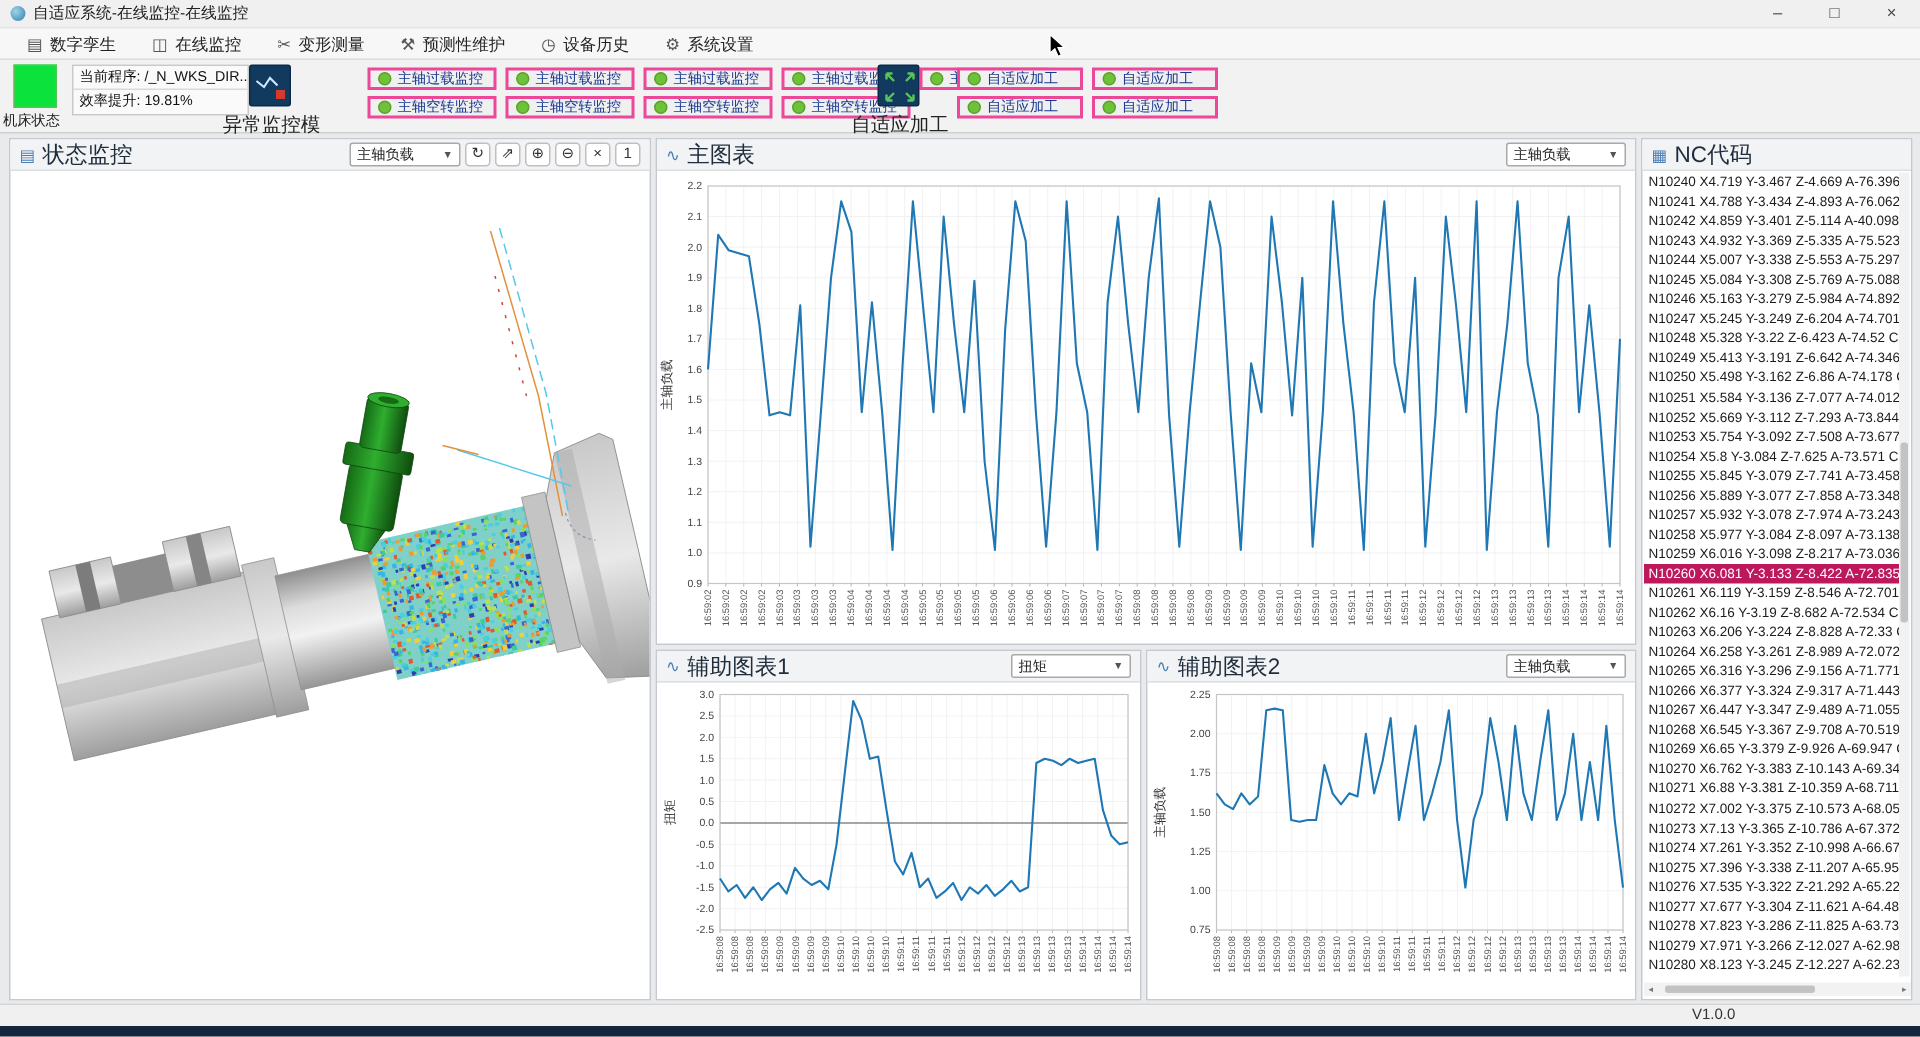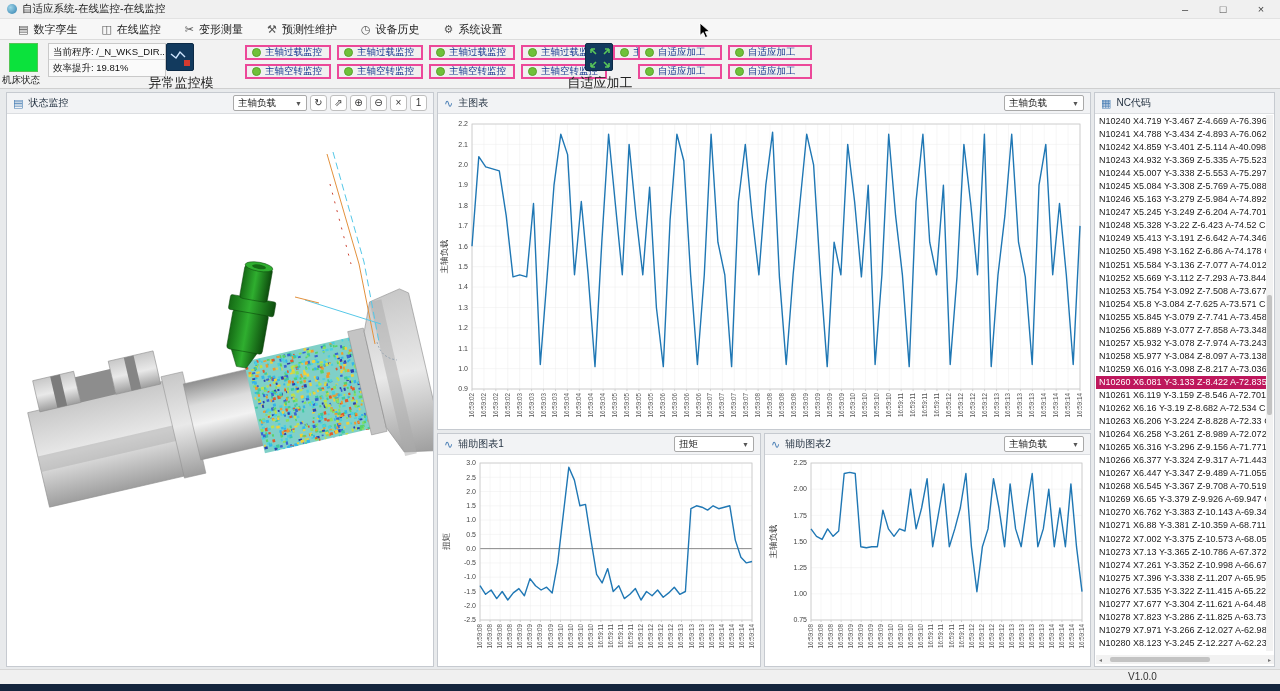--- a/index.html
+++ b/index.html
@@ -41,21 +41,21 @@
   #spindle-badges { left:245px; grid-template-rows:15px 15px; grid-template-columns:repeat(5,86px); }
   #adaptive-badges { left:638px; grid-template-rows:15px 15px; grid-template-columns:repeat(2,84px); }
   .badge { display:flex; align-items:center; gap:4px; background:#f0f0f0; border:2px solid #ec4899;
     padding:0 5px; font-size:9.5px; color:#16388f; white-space:nowrap; overflow:hidden; }
   .badge .dot { width:9px; height:9px; border-radius:50%; background:#6fc13a; border:1px solid #58a329; flex:0 0 auto; }
 
   
   .panel { position:absolute; background:#ffffff; border:1px solid #c6cad0; }
   .panel-header { height:21px; background:#f2f3f5; border-bottom:1px solid #dcdee1;
     display:flex; align-items:center; padding:0 6px; gap:5px; }
-  .panel-title { font-size:10px; color:#1f2d3d; }
+  .panel-title { font-size:15px; color:#1f2d3d; }
   .panel-ico { font-size:11px; color:#4a7fb5; }
   .dropdown { margin-left:auto; display:flex; align-items:center; justify-content:space-between;
     width:80px; height:16px; background:#fff; border:1px solid #a9a9a9; border-radius:2px;
     font-size:9.5px; color:#222; padding:0 4px; }
   .dropdown .caret { font-size:7px; color:#555; }
   #panel-status { left:6px; top:92px; width:428px; height:575px; }
   #panel-main   { left:437px; top:92px; width:654px; height:338px; }
   #panel-aux1   { left:437px; top:433px; width:324px; height:234px; }
   #panel-aux2   { left:764px; top:433px; width:327px; height:234px; }
   #panel-nc     { left:1094px; top:92px; width:181px; height:575px; }
@@ -1511,21 +1511,21 @@
       <div class="nc-line">N10266 X6.377 Y-3.324 Z-9.317 A-71.443</div>
       <div class="nc-line">N10267 X6.447 Y-3.347 Z-9.489 A-71.055</div>
       <div class="nc-line">N10268 X6.545 Y-3.367 Z-9.708 A-70.519</div>
       <div class="nc-line">N10269 X6.65 Y-3.379 Z-9.926 A-69.947 C</div>
       <div class="nc-line">N10270 X6.762 Y-3.383 Z-10.143 A-69.34</div>
       <div class="nc-line">N10271 X6.88 Y-3.381 Z-10.359 A-68.711</div>
       <div class="nc-line">N10272 X7.002 Y-3.375 Z-10.573 A-68.05</div>
       <div class="nc-line">N10273 X7.13 Y-3.365 Z-10.786 A-67.372</div>
       <div class="nc-line">N10274 X7.261 Y-3.352 Z-10.998 A-66.67</div>
       <div class="nc-line">N10275 X7.396 Y-3.338 Z-11.207 A-65.95</div>
-      <div class="nc-line">N10276 X7.535 Y-3.322 Z-11.415 A-65.22</div>
+      <div class="nc-line">N10276 X7.535 Y-3.322 Z-21.292 A-65.22</div>
       <div class="nc-line">N10277 X7.677 Y-3.304 Z-11.621 A-64.48</div>
       <div class="nc-line">N10278 X7.823 Y-3.286 Z-11.825 A-63.73</div>
       <div class="nc-line">N10279 X7.971 Y-3.266 Z-12.027 A-62.98</div>
       <div class="nc-line">N10280 X8.123 Y-3.245 Z-12.227 A-62.23</div>
     </div>
   <div id="nc-vscroll">
       <div id="nc-vthumb"></div>
     </div>
   <div id="nc-hscroll">
     <span class="hs-arrow">◂</span>

